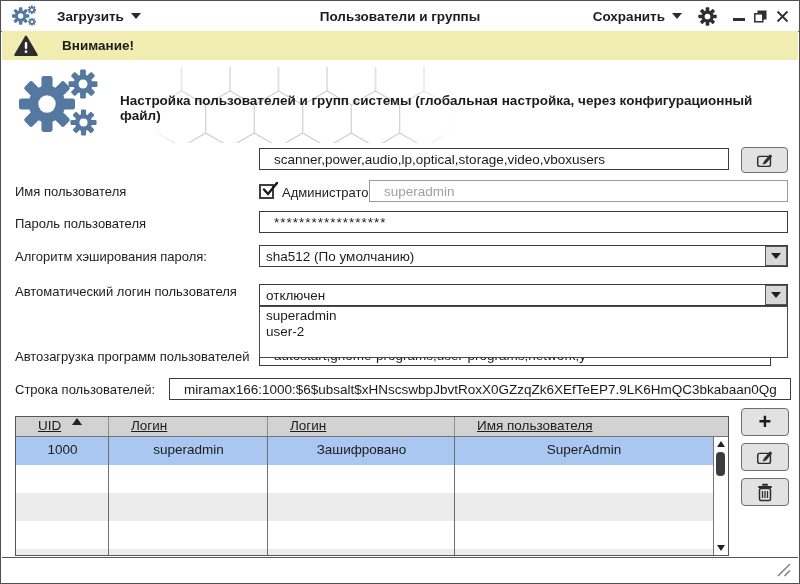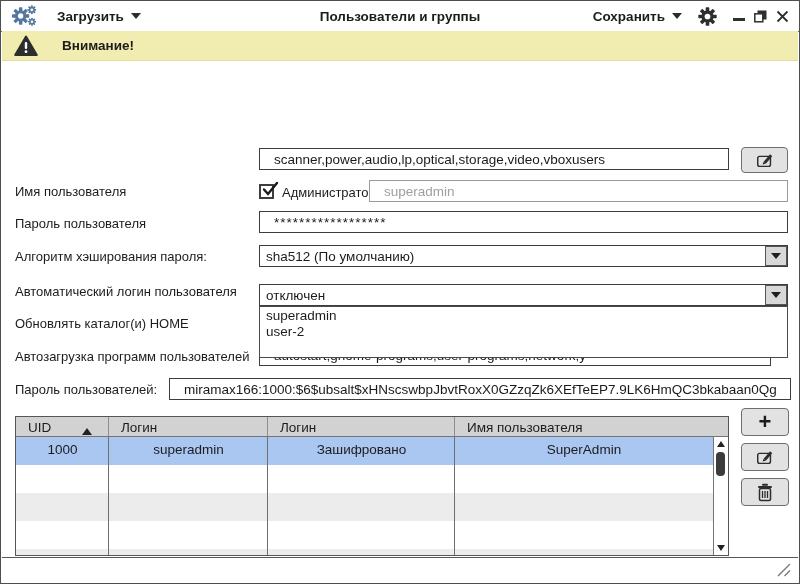--- a/index.html
+++ b/index.html
@@ -58,22 +58,22 @@
   .combo-btn .caret{border-top-color:#1f1f1f;}
   .droplist{position:absolute;left:258px;top:305px;width:529px;height:52px;box-sizing:border-box;
     background:#fff;border:1px solid #4a4a4a;z-index:6;padding-top:1px;}
   .dropopt{height:16px;line-height:16px;font-size:13.5px;padding-left:6px;}
   .inp-autostart{left:258px;top:343px;width:512px;z-index:1;}
   .inp-userstring{left:168px;top:377px;width:622px;}
   
   .utable{position:absolute;left:14px;top:415px;width:714px;height:140px;box-sizing:border-box;
     border:1px solid #565656;background:#fff;overflow:hidden;}
   .thead{display:flex;height:20px;background:#d2d2d2;border-bottom:1px solid #757575;box-sizing:border-box;}
-  .th{box-sizing:border-box;font-size:13.5px;padding:1px 12px;border-right:1px solid #8f8f8f;
-    display:flex;align-items:flex-end;}
+  .th{box-sizing:border-box;font-size:13.5px;padding:1px 22px;border-right:1px solid #8f8f8f;
+    display:flex;align-items:flex-start;text-decoration:underline;}
   .th1{width:93px;}.th2{width:159px;}.th3{width:187px;}.th4{flex:1;border-right:none;}
   .sort-asc{width:0;height:0;border-left:5px solid transparent;border-right:5px solid transparent;
     border-bottom:7px solid #222;margin-left:auto;margin-right:4px;}
   .tr{display:flex;width:697px;height:28px;}
   .tr.sel{background:#a9c7f1;}
   .tr.alt{background:#ececec;}
   .tr.part{height:8px;background:#ececec;}
   .td{box-sizing:border-box;font-size:13.5px;padding:5px 2px;overflow:hidden;white-space:nowrap;text-align:center;}
   .td1{width:93px;}.td2{width:159px;}.td3{width:187px;}.td4{flex:1;}
   .colline{position:absolute;top:20px;bottom:0;width:1px;background:#6e6e6e;}
@@ -152,20 +152,36 @@
 
   <div class="warnbar">
     <svg class="warn-icon" width="24" height="22" viewBox="0 0 24 22">
       <path d="M12 1.5 L22.8 20 H1.2 Z" fill="#2d2d2d" stroke="#2d2d2d" stroke-width="2" stroke-linejoin="round"></path>
       <rect x="10.8" y="7" width="2.4" height="7" rx="1.1" fill="#ffffff"></rect>
       <circle cx="12" cy="16.7" r="1.4" fill="#ffffff"></circle>
     </svg>
     <span class="warn-text">Внимание!</span>
   </div>
 
+  <div class="banner">
+    <div class="hexband">
+      <svg width="318" height="76">
+        <defs>
+          <pattern id="hexp" width="48.5" height="84" patternUnits="userSpaceOnUse" patternTransform="translate(-8,-18)">
+            <path d="M24.25 0 L48.5 14 L48.5 42 L24.25 56 L0 42 L0 14 Z M24.25 56 L24.25 84" fill="none" stroke="#c6c6c6" stroke-width="1"></path>
+          </pattern>
+        </defs>
+        <rect width="100%" height="100%" fill="url(#hexp)"></rect>
+      </svg>
+    </div>
+    <svg class="banner-logo" width="92" height="70" viewBox="0 0 90 70" style="color:#54789f">
+        <use href="#gearlogo"></use>
+      </svg>
+    <div class="banner-title">Настройка пользователей и групп системы (глобальная настройка, через конфигурационный файл)</div>
+  </div>
 
   <input class="inp inp-groups" value="scanner,power,audio,lp,optical,storage,video,vboxusers" style="">
   <div class="btn btn-edit-groups">
     <svg width="20" height="20" viewBox="0 0 22 22">
       <rect x="3" y="7" width="14" height="11" rx="2" fill="none" stroke="#2d2d2d" stroke-width="1.6"></rect>
       <path d="M9.5 12.8 L16.6 4.6 L19 6.8 L11.9 15 Z" fill="#2d2d2d"></path>
       <path d="M8.3 15.9 L9.5 12.8 L11.9 15 Z" fill="#2d2d2d"></path>
     </svg>
   </div>
 
@@ -194,26 +210,25 @@
     <span class="combo-text">отключен</span>
     <span class="combo-btn">
         <span class="caret"></span>
       </span>
   </div>
   <div class="droplist">
     <div class="dropopt">superadmin</div>
     <div class="dropopt">user-2</div>
   </div>
 
-  <div class="flabel" style="top:322px">Обновлять каталог(и) HOME</div>
 
   <div class="flabel" style="top:355px">Автозагрузка программ пользователей</div>
   <input class="inp inp-autostart" value="autostart;gnome-programs;user-programs;network;y" style="">
 
-  <div class="flabel" style="top:388px">Пароль пользователей:</div>
+  <div class="flabel" style="top:388px">Строка пользователей:</div>
   <input class="inp inp-userstring" value="miramax166:1000:$6$ubsalt$xHNscswbpJbvtRoxX0GZzqZk6XEfTeEP7.9LK6HmQC3bkabaan0QgL3N" style="">
 
   <div class="utable">
     <div class="thead">
       <div class="th th1">
         <span>UID</span>
         <span class="sort-asc"></span>
       </div>
       <div class="th th2">
           <span>Логин</span>

